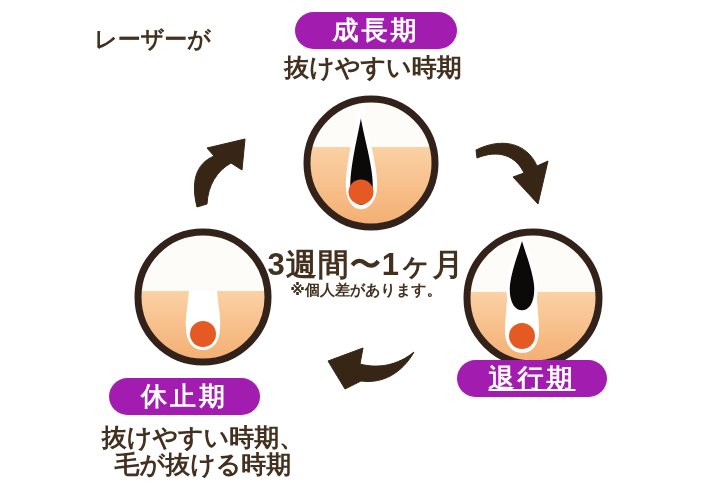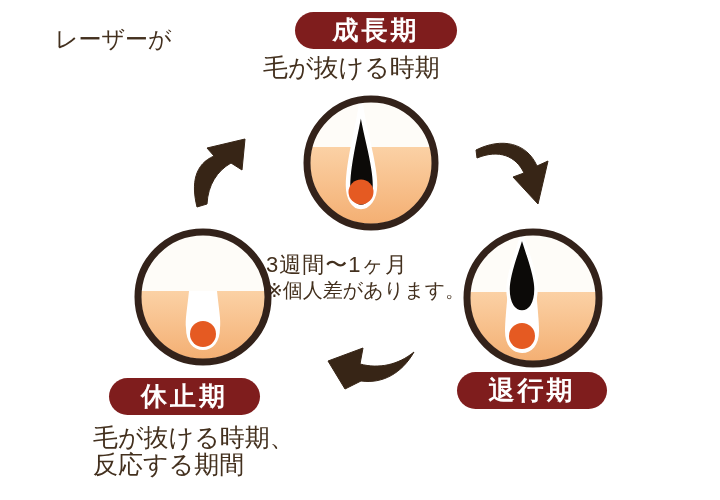--- a/index.html
+++ b/index.html
@@ -2,31 +2,31 @@
 <html><head>
 <meta charset="utf-8">
 <style>
   html,body{margin:0;padding:0;}
   body{
     width:720px;height:500px;background:#ffffff;position:relative;overflow:hidden;
     font-family:"Liberation Sans","DejaVu Sans",sans-serif;
     -webkit-font-smoothing:antialiased;
   }
   .abs{position:absolute;}
-  .txt{color:#43301e;font-weight:normal;text-align:left;}
+  .txt{color:#43301e;font-weight:bold;text-align:center;}
   .pill{
-    background:#7f1d1d;color:#ffffff;font-weight:bold;
+    background:#a21caf;color:#ffffff;font-weight:bold;
     border-radius:19px;text-align:center;
     font-size:26px;line-height:37px;height:37px;letter-spacing:3px;
   }
   .caption{font-size:25px;line-height:27px;}
   .laser{font-size:23px;line-height:30px;}
   .laser .ptr{font-size:17px;letter-spacing:0;}
-  .duration{font-size:22px;line-height:29px;letter-spacing:1px;}
-  .note{font-size:20px;line-height:18px;}
+  .duration{font-size:31px;line-height:29px;letter-spacing:1px;}
+  .note{font-size:15px;line-height:18px;}
   svg{display:block;}
 </style>
 </head>
 <body>
 
 <svg width="0" height="0" style="position:absolute" aria-hidden="true">
   <defs>
     <linearGradient id="skinGrad" x1="0" y1="0" x2="0" y2="1">
       <stop offset="0" stop-color="#fbd1a5"></stop>
       <stop offset="1" stop-color="#f3ac6e"></stop>
@@ -34,21 +34,21 @@
   </defs>
 </svg>
 
 <div class="abs txt laser" style="left:55px;top:24px;width:195px;">
   <div>レーザーが</div>
 </div>
 
 <div class="abs pill" style="left:295px;top:12px;width:162px;">
   <span>成長期</span>
 </div>
-<div class="abs txt caption" style="left:263px;top:54px;width:220px;">毛が抜ける時期</div>
+<div class="abs txt caption" style="left:263px;top:54px;width:220px;">抜けやすい時期</div>
 
 <svg class="abs" style="left:303px;top:95px;" width="136" height="136" viewBox="0 0 136 136">
   <defs>
       <clipPath id="clipG">
         <circle cx="68" cy="68" r="61"></circle>
       </clipPath>
     </defs>
   <circle cx="68" cy="68" r="64" fill="#fefcf8"></circle>
   <g clip-path="url(#clipG)">
     <rect x="0" y="52" width="136" height="84" fill="url(#skinGrad)"></rect>
@@ -107,21 +107,21 @@
 </svg>
 
 <svg class="abs" style="left:326px;top:344px;" width="90" height="50" viewBox="0 0 90 50">
   <path d="M88,8 C76,29 57,40 35,37 L19,45 L2,17 L37,4 L34,20 C53,25 72,21 88,8 Z" fill="#372516" stroke="#372516" stroke-width="1" stroke-linejoin="round"></path>
 </svg>
 
 <div class="abs pill" style="left:109px;top:378px;width:151px;font-family:Liberation Serif, serif;">
   <span>休止期</span>
 </div>
 <div class="abs txt caption" style="left:93px;top:424px;width:220px;">
-  <div>毛が抜ける時期、</div>
-  <div>反応する期間</div>
+  <div>抜けやすい時期、</div>
+  <div>毛が抜ける時期</div>
 </div>
 
-<div class="abs pill" style="left:457px;top:372px;width:150px;">
+<div class="abs pill" style="left:457px;top:360px;width:150px;text-decoration:underline;">
   <span>退行期</span>
 </div>
 <div class="abs txt caption" style="left:423px;top:426px;width:220px;">
 </div>
 
 </body></html>

